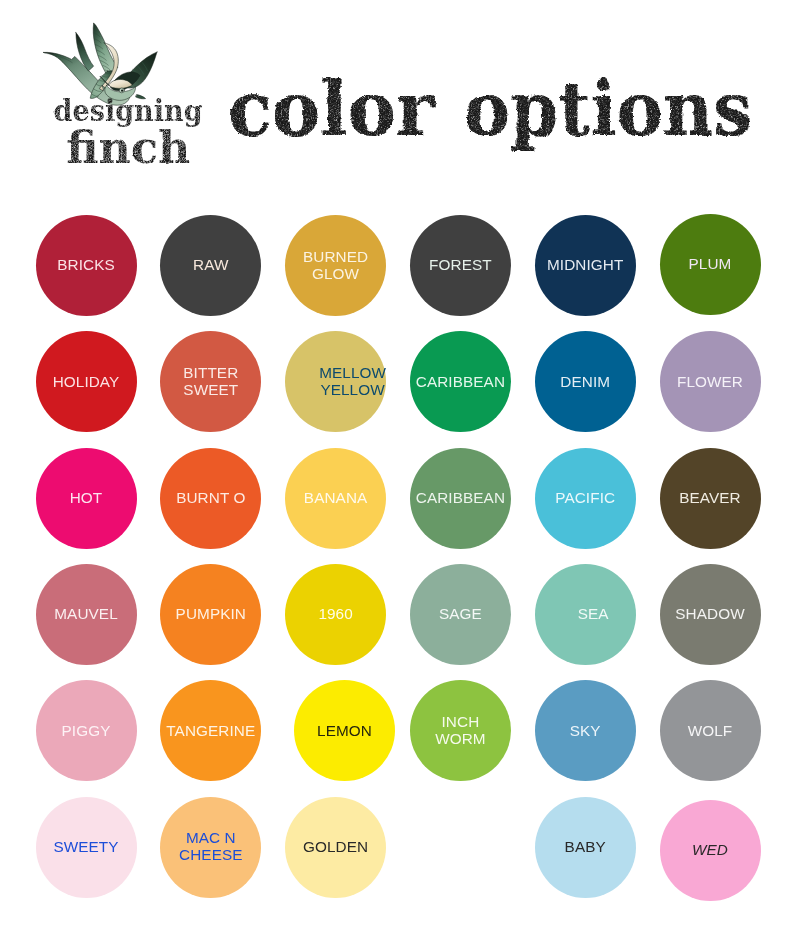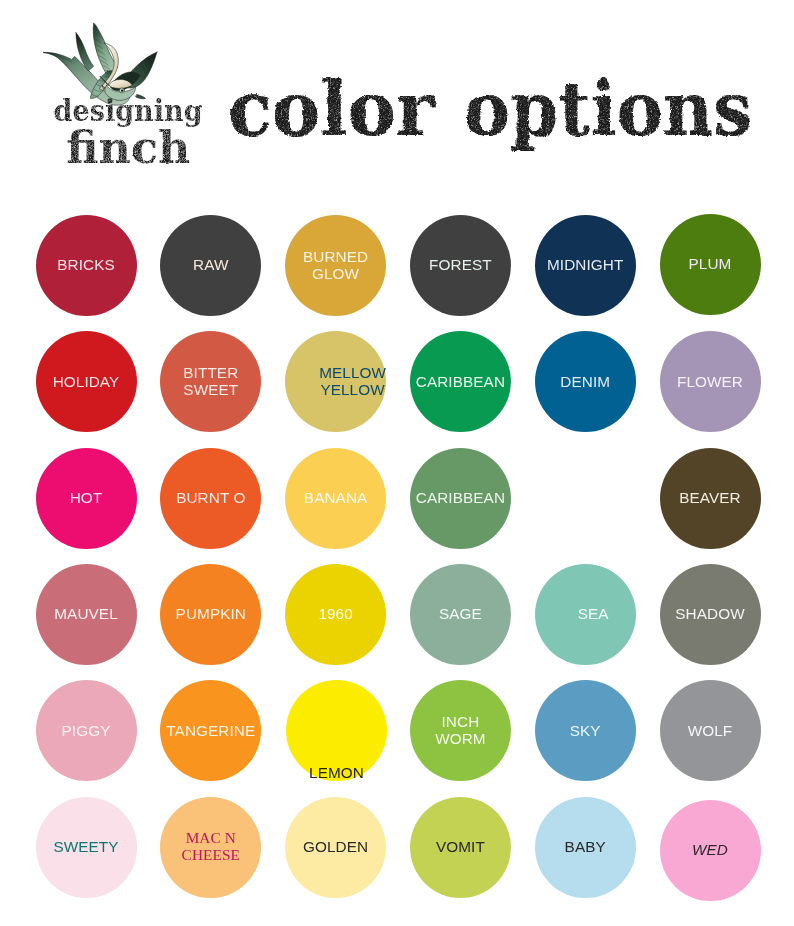--- a/index.html
+++ b/index.html
@@ -282,20 +282,25 @@
     <div class="swatch" title="BANANA" style="left: 285.1px; top: 447.6px; width: 101px; height: 101px; background: rgb(251, 208, 82);">
       <span class="lbl" style="color: rgb(255, 250, 236);">
           <span style="display: block;">BANANA</span>
         </span>
     </div>
     <div class="swatch" title="ASPARAGUS" style="left: 409.9px; top: 447.6px; width: 101px; height: 101px; background: rgb(103, 153, 103);">
       <span class="lbl" style="color: rgb(237, 244, 237);">
           <span style="display: block;">CARIBBEAN</span>
         </span>
     </div>
+    <div class="swatch" title="PACIFIC" style="left: 534.7px; top: 447.6px; width: 101px; height: 101px; background: rgb(74, 192, 217);">
+      <span class="lbl" style="color: rgb(234, 248, 251);">
+          <span style="display: block;">PACIFIC</span>
+        </span>
+    </div>
     <div class="swatch" title="BEAVER" style="left: 659.5px; top: 447.6px; width: 101px; height: 101px; background: rgb(83, 68, 40);">
       <span class="lbl" style="color: rgb(240, 236, 226);">
           <span style="display: block;">BEAVER</span>
         </span>
     </div>
     <div class="swatch" title="MAUVEL" style="left: 35.5px; top: 563.9px; width: 101px; height: 101px; background: rgb(201, 109, 121);">
       <span class="lbl" style="color: rgb(251, 239, 240);">
           <span style="display: block;">MAUVEL</span>
         </span>
     </div>
@@ -327,21 +332,21 @@
     <div class="swatch" title="PIGGY" style="left: 35.5px; top: 680.2px; width: 101px; height: 101px; background: rgb(235, 168, 185);">
       <span class="lbl" style="color: rgb(253, 243, 246);">
           <span style="display: block;">PIGGY</span>
         </span>
     </div>
     <div class="swatch" title="TANGERINE" style="left: 160.3px; top: 680.2px; width: 101px; height: 101px; background: rgb(249, 149, 30);">
       <span class="lbl" style="color: rgb(254, 244, 230);">
           <span style="display: block;">TANGERINE</span>
         </span>
     </div>
-    <div class="swatch" title="LEMON" style="left: 286px; top: 680.2px; width: 101px; height: 101px; background: rgb(252, 236, 0); align-items: flex-end;">
+    <div class="swatch" title="LEMON" style="left: 294px; top: 680.2px; width: 101px; height: 101px; background: rgb(252, 236, 0);">
       <span class="lbl" style="color: rgb(38, 38, 13);">
           <span style="display: block;">LEMON</span>
         </span>
     </div>
     <div class="swatch" title="INCH WORM" style="left: 409.9px; top: 680.2px; width: 101px; height: 101px; background: rgb(141, 195, 64);">
       <span class="lbl" style="color: rgb(245, 250, 236);">
           <span style="display: block;">INCH</span>
           <span style="display: block;">WORM</span>
         </span>
     </div>
@@ -349,40 +354,35 @@
       <span class="lbl" style="color: rgb(237, 245, 250);">
           <span style="display: block;">SKY</span>
         </span>
     </div>
     <div class="swatch" title="WOLF" style="left: 659.5px; top: 680.2px; width: 101px; height: 101px; background: rgb(147, 149, 152);">
       <span class="lbl" style="color: rgb(245, 245, 246);">
           <span style="display: block;">WOLF</span>
         </span>
     </div>
     <div class="swatch" title="SWEETY" style="left: 35.5px; top: 796.5px; width: 101px; height: 101px; background: rgb(250, 224, 233);">
-      <span class="lbl" style="color: #0f766e; text-align: right;">
+      <span class="lbl" style="color: #1d4ed8; text-align: right;">
           <span style="display: block;">SWEETY</span>
         </span>
     </div>
     <div class="swatch" title="MAC N CHEESE" style="left: 160.3px; top: 796.5px; width: 101px; height: 101px; background: rgb(250, 193, 120);">
-      <span class="lbl" style="color: #be185d; font-family: Liberation Serif, serif;">
+      <span class="lbl" style="color: #1d4ed8;">
           <span style="display: block;">MAC N</span>
           <span style="display: block;">CHEESE</span>
         </span>
     </div>
     <div class="swatch" title="GOLDEN" style="left: 285.1px; top: 796.5px; width: 101px; height: 101px; background: rgb(253, 235, 163);">
       <span class="lbl" style="color: rgb(41, 41, 41);">
           <span style="display: block;">GOLDEN</span>
         </span>
     </div>
-    <div class="swatch" title="VOMIT" style="left: 409.9px; top: 796.5px; width: 101px; height: 101px; background: rgb(196, 210, 83);">
-      <span class="lbl" style="color: rgb(41, 41, 41);">
-          <span style="display: block;">VOMIT</span>
-        </span>
-    </div>
     <div class="swatch" title="BABY" style="left: 534.7px; top: 796.5px; width: 101px; height: 101px; background: rgb(181, 221, 238);">
       <span class="lbl" style="color: rgb(41, 41, 41);">
           <span style="display: block;">BABY</span>
         </span>
     </div>
     <div class="swatch" title="WED" style="left: 659.5px; top: 800px; width: 101px; height: 101px; background: #f9a8d4; font-style: italic;">
       <span class="lbl" style="color: rgb(41, 41, 41);">
           <span style="display: block;">WED</span>
         </span>
     </div>

